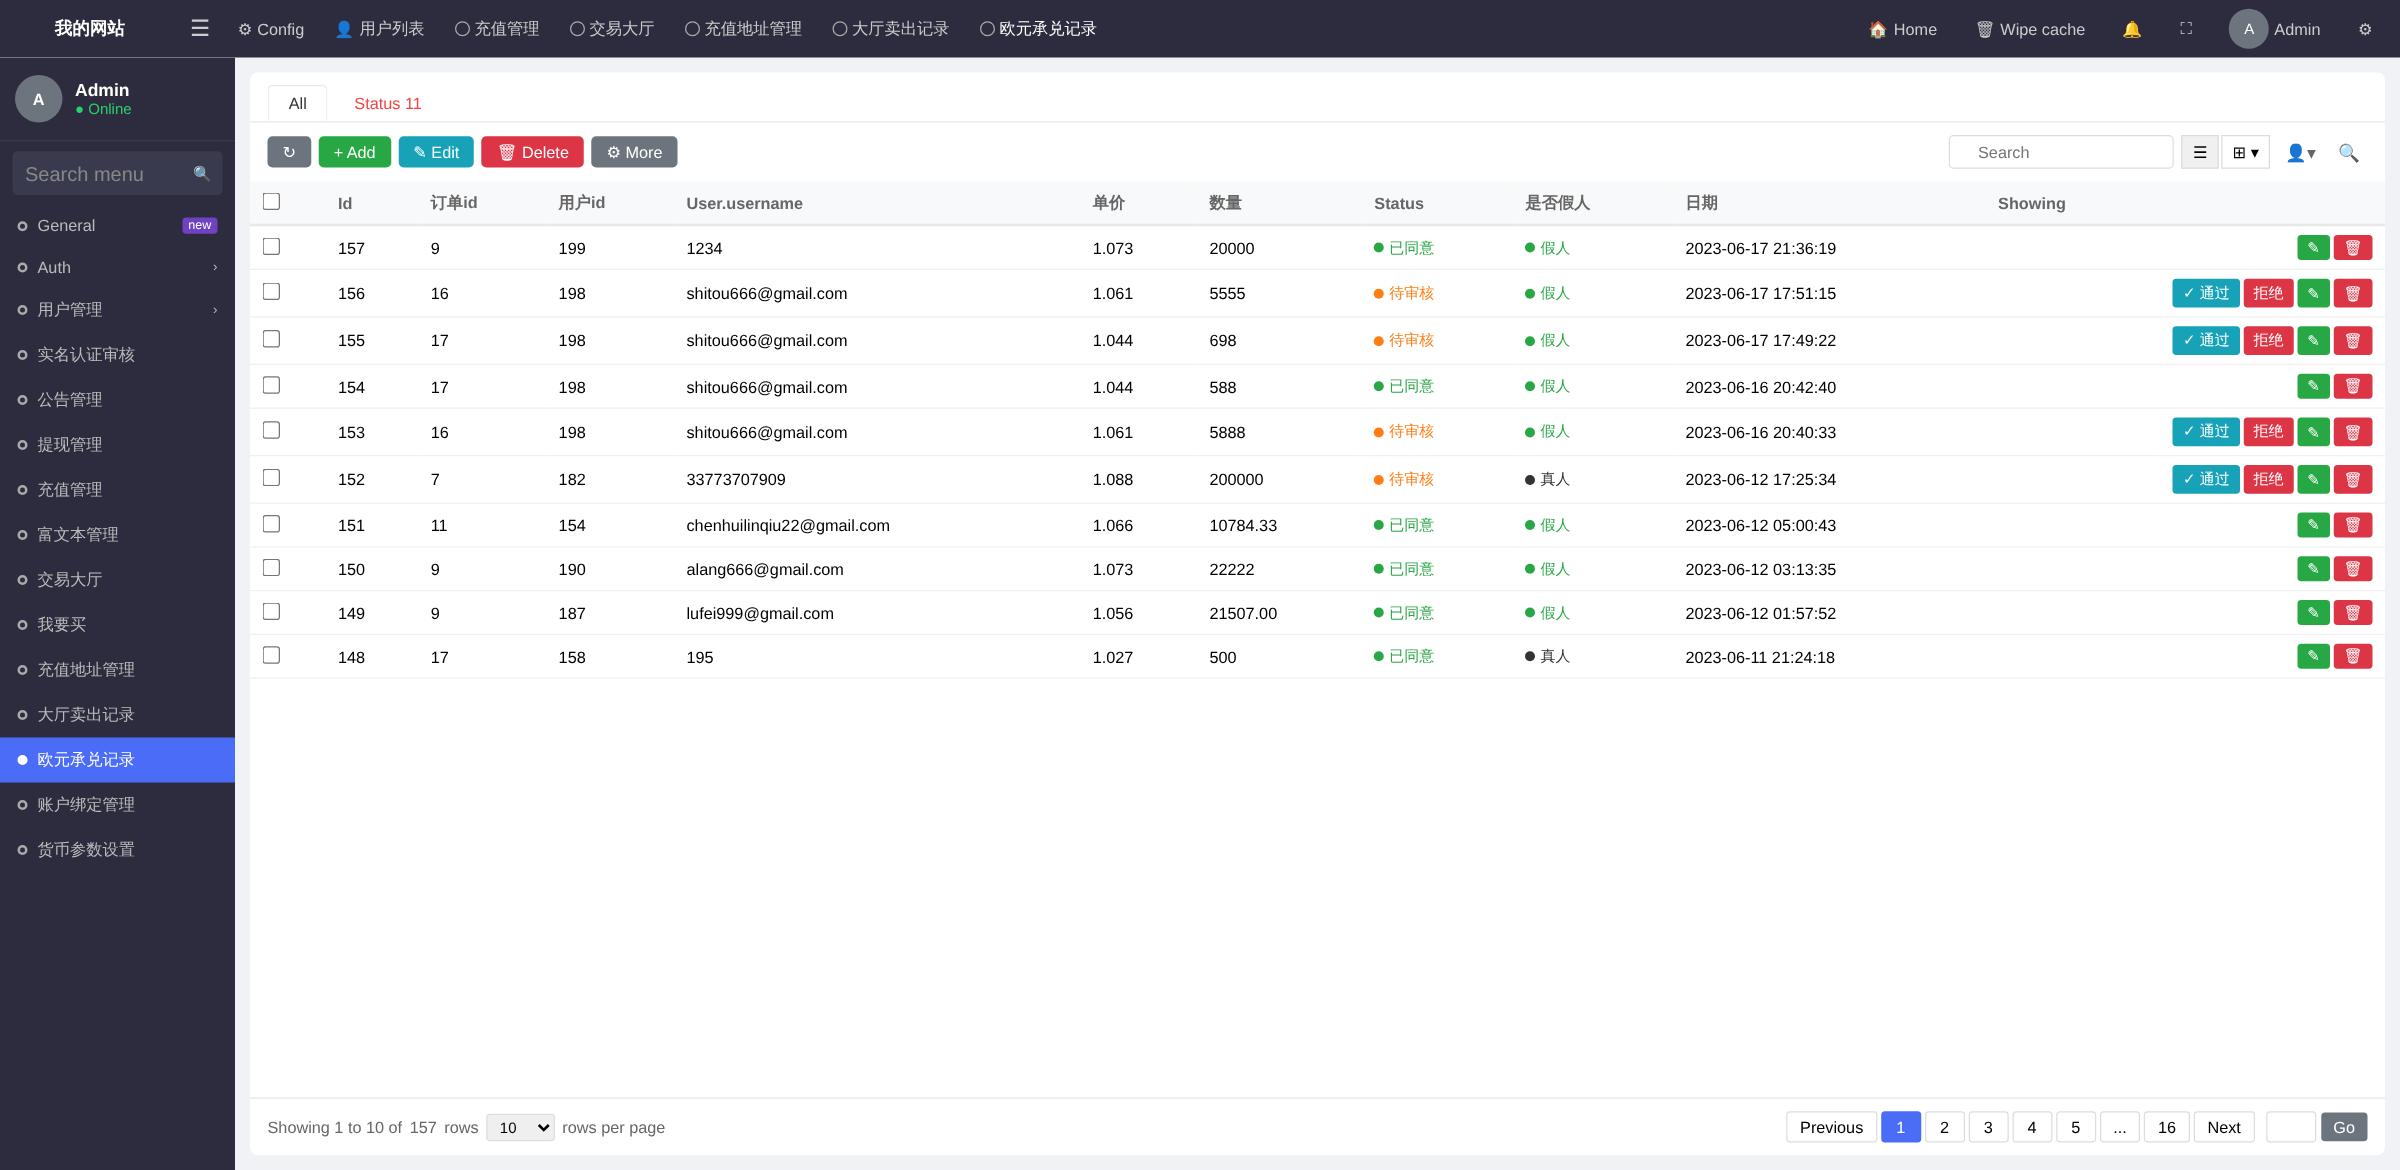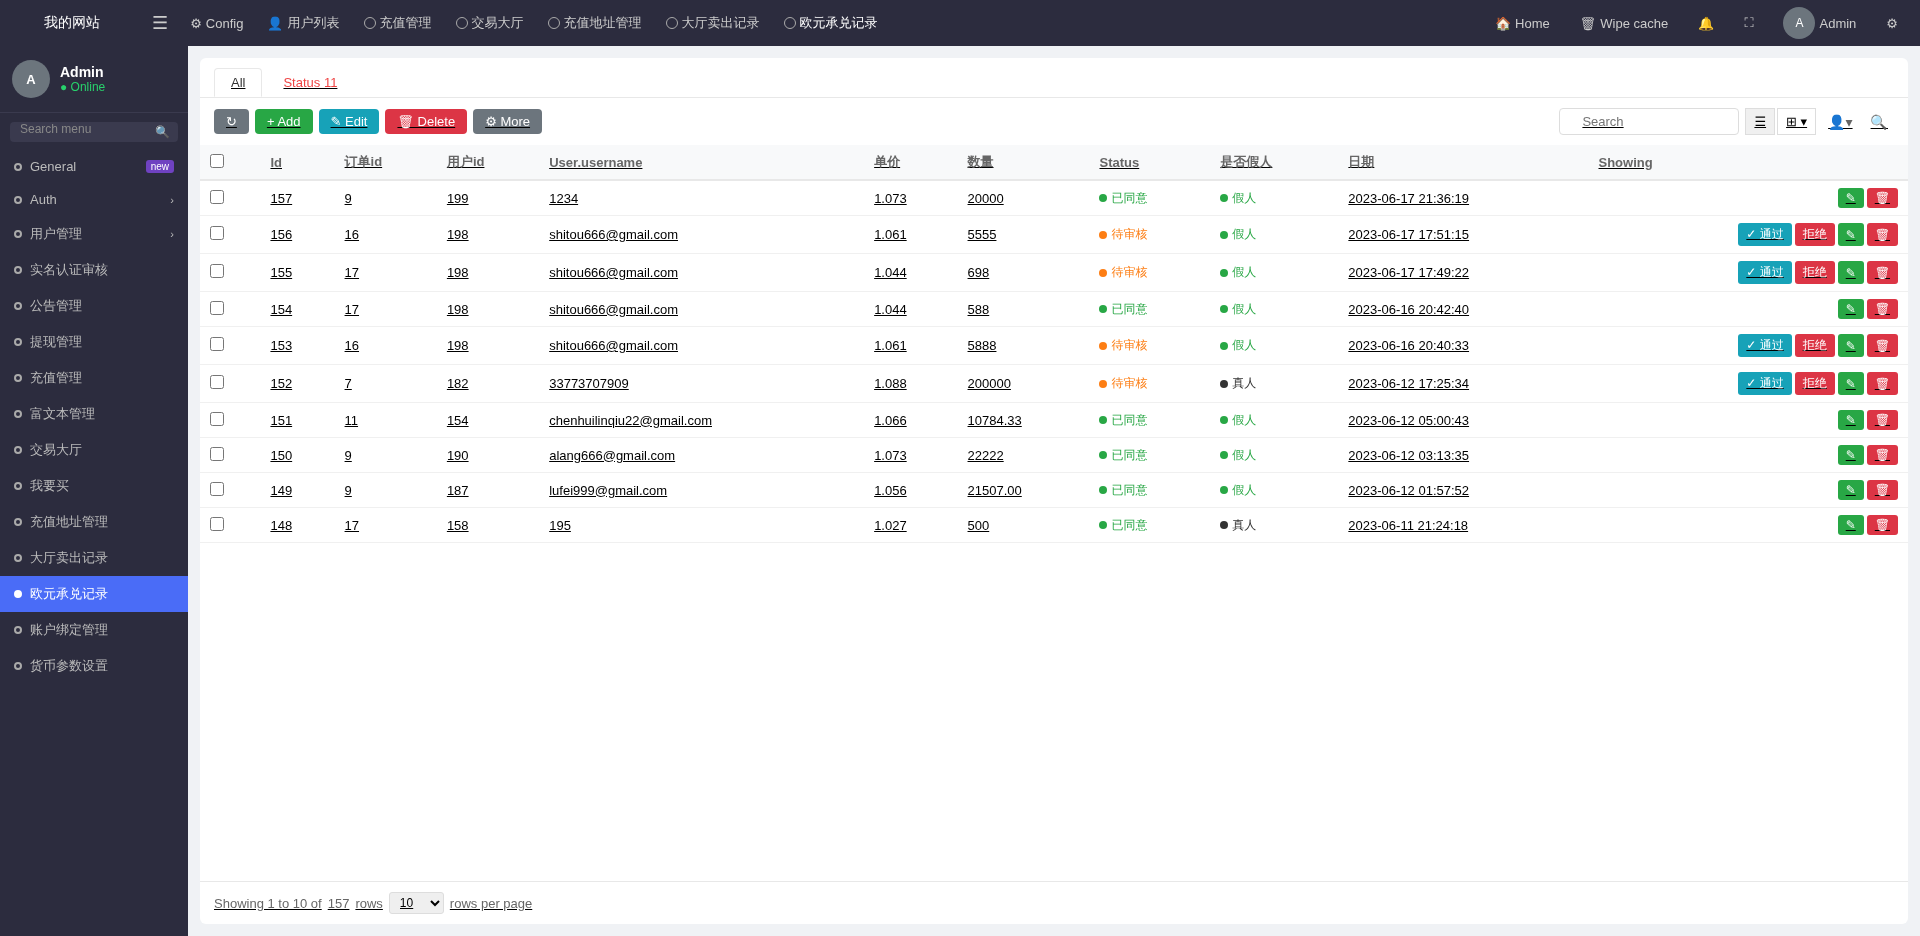--- a/index.html
+++ b/index.html
@@ -1,53 +1,53 @@
 <!DOCTYPE html>
 <html><head>
   <meta charset="utf-8">
   <style>
     * { box-sizing: border-box; margin: 0; padding: 0; }
     body { font-family: -apple-system, BlinkMacSystemFont, 'Segoe UI', sans-serif; font-size: 13px; background: #f0f2f5; display: flex; flex-direction: column; height: 100vh; overflow: hidden; }
 
     
     .top-nav { background: #2c2c3e; color: #fff; height: 46px; display: flex; align-items: center; padding: 0 12px; gap: 4px; flex-shrink: 0; }
-    .top-nav .site-title { font-size: 14px; font-weight: normal; color: #fff; margin-right: 8px; min-width: 120px; text-align: center; }
+    .top-nav .site-title { font-size: 14px; font-weight: bold; color: #fff; margin-right: 8px; min-width: 120px; text-align: center; }
     .hamburger { color: #ccc; font-size: 18px; cursor: pointer; padding: 4px 8px; }
     .nav-item { color: #ccc; padding: 4px 10px; font-size: 13px; display: flex; align-items: center; gap: 4px; cursor: pointer; white-space: nowrap; }
     .nav-item.active { color: #fff; }
     .nav-right { margin-left: auto; display: flex; align-items: center; gap: 10px; }
     .nav-right .nav-item { font-size: 13px; }
     .avatar-circle { width: 32px; height: 32px; border-radius: 50%; background: #6c757d; display: flex; align-items: center; justify-content: center; color: #fff; font-size: 12px; overflow: hidden; }
 
     
     .layout { display: flex; flex: 1; overflow: hidden; }
 
     
     .sidebar { width: 188px; background: #2c2c3e; color: #ccc; display: flex; flex-direction: column; overflow-y: auto; flex-shrink: 0; }
     .sidebar-profile { padding: 14px 12px; display: flex; align-items: center; gap: 10px; border-bottom: 1px solid #3a3a4e; }
     .sidebar-avatar { width: 38px; height: 38px; border-radius: 50%; background: #6c757d; }
     .sidebar-username { color: #fff; font-weight: bold; font-size: 14px; }
     .sidebar-status { color: #28d16c; font-size: 12px; }
     .sidebar-status::before { content: '● '; }
     .sidebar-search { padding: 8px 10px; position: relative; }
-    .sidebar-search input { width: 100%; background: #3a3a4e; border: none; border-radius: 4px; padding: 0 28px 6px 10px; color: #ccc; font-size: 12px; outline: none; }
+    .sidebar-search input { width: 100%; background: #3a3a4e; border: none; border-radius: 4px; padding: 11px 28px 6px 10px; color: #ccc; font-size: 16px; outline: none; }
     .sidebar-search input::placeholder { color: #888; }
     .sidebar-search .search-icon { position: absolute; right: 18px; top: 50%; transform: translateY(-50%); color: #888; font-size: 12px; }
     .sidebar-item { padding: 9px 14px; cursor: pointer; display: flex; align-items: center; gap: 8px; font-size: 13px; color: #bbb; position: relative; }
     .sidebar-item.active { background: #4a6cf7; color: #fff; }
     .sidebar-item .dot { width: 8px; height: 8px; border-radius: 50%; border: 2px solid #aaa; flex-shrink: 0; }
     .sidebar-item.active .dot { border-color: #fff; background: #fff; }
     .sidebar-item .badge-new { background: #6f42c1; color: #fff; font-size: 10px; padding: 1px 5px; border-radius: 3px; margin-left: auto; }
     .sidebar-item .chevron { margin-left: auto; font-size: 11px; }
 
     
     .main-content { flex: 1; overflow-y: auto; display: flex; flex-direction: column; }
 
     
-    .table-area { background: #fff; margin: 12px; border-radius: 6px; padding: 0; flex: 1; display: flex; flex-direction: column; overflow: hidden; text-decoration: underline; }
+    .table-area { background: #fff; margin: 12px; border-radius: 6px; padding: 0; flex: 1; display: flex; flex-direction: column; overflow: hidden; }
 
     
     .filter-tabs { display: flex; gap: 0; padding: 10px 14px 0; border-bottom: 1px solid #e8e8e8; }
     .filter-tab { padding: 6px 16px; border: 1px solid transparent; border-radius: 4px 4px 0 0; cursor: pointer; font-size: 13px; color: #ef4444; background: transparent; margin-right: 4px; }
     .filter-tab.active { background: #fff; border-color: #e8e8e8; border-bottom-color: #fff; color: #333; font-weight: 500; }
 
     
     .toolbar { display: flex; align-items: center; padding: 10px 14px; gap: 6px; }
     .btn { padding: 5px 12px; border: none; border-radius: 4px; cursor: pointer; font-size: 13px; display: flex; align-items: center; gap: 4px; }
     .btn-secondary { background: #6c757d; color: #fff; }
@@ -528,16 +528,31 @@
           <span>157</span>
           <span>rows</span>
           <select class="per-page-select">
             <option>10</option>
             <option>25</option>
             <option>50</option>
             <option>100</option>
           </select>
           <span>rows per page</span>
         </div>
+        <div class="pagination">
+          <button class="page-btn">Previous</button>
+          <button class="page-btn active">1</button>
+          <button class="page-btn">2</button>
+          <button class="page-btn">3</button>
+          <button class="page-btn">4</button>
+          <button class="page-btn">5</button>
+          <button class="page-btn">...</button>
+          <button class="page-btn">16</button>
+          <button class="page-btn">Next</button>
+          <div class="page-go">
+            <input type="text" style="">
+            <button>Go</button>
+          </div>
+        </div>
       </div>
     </div>
   </div>
 </div>
 
 </body></html>

